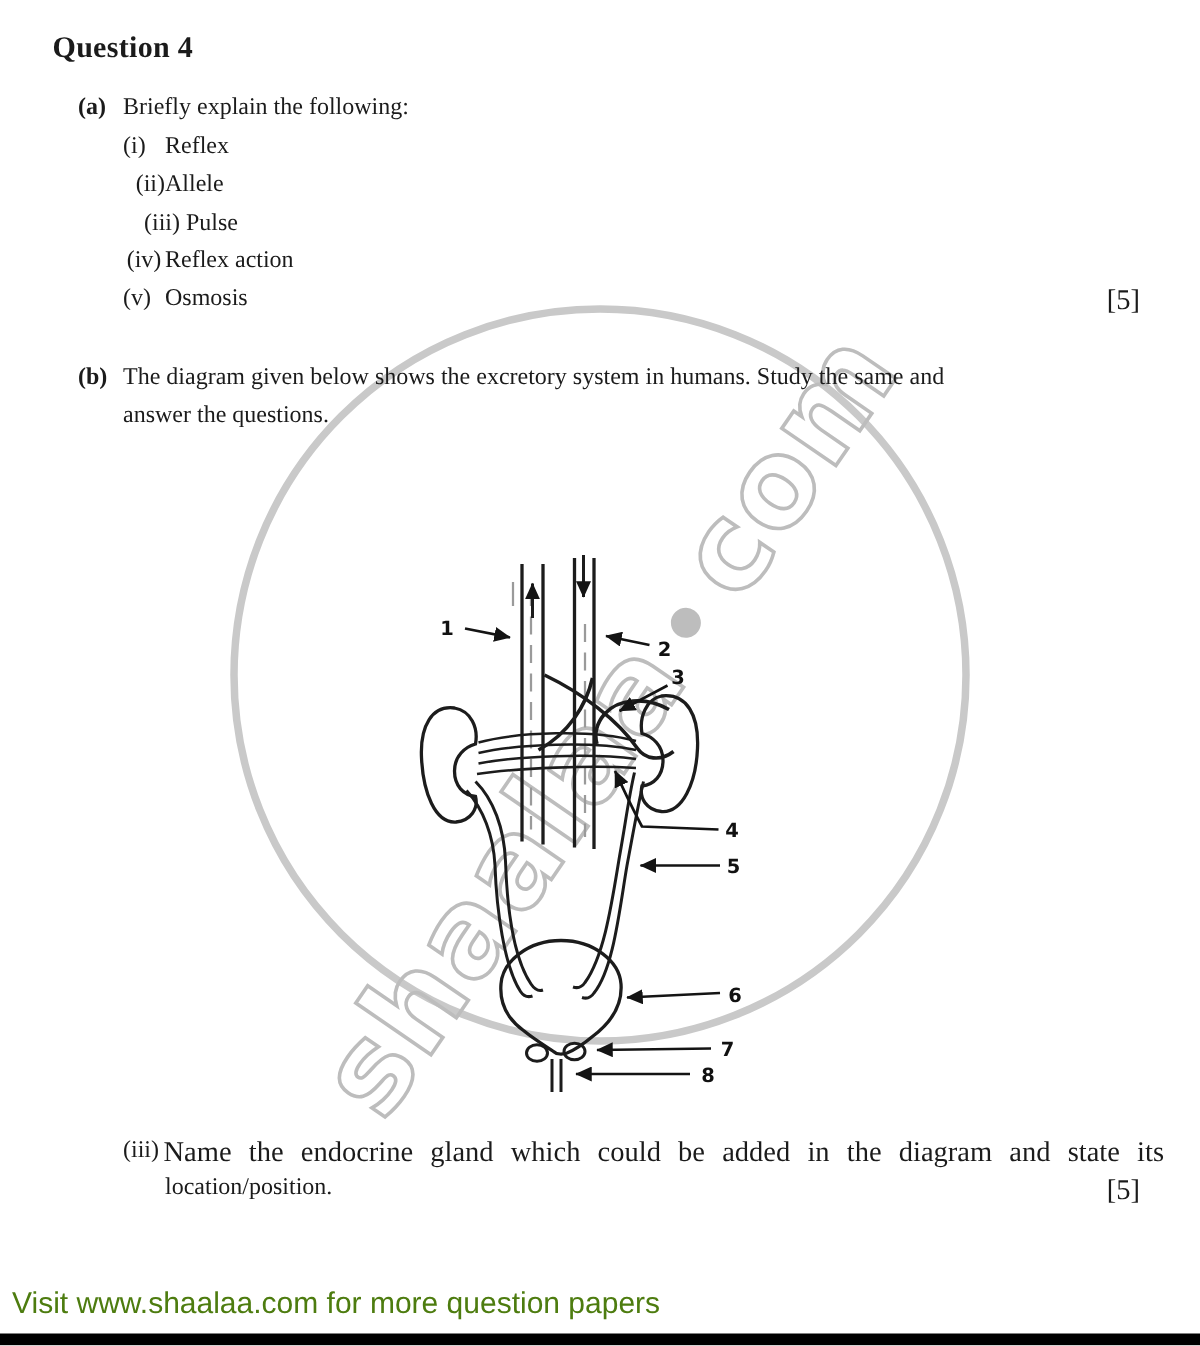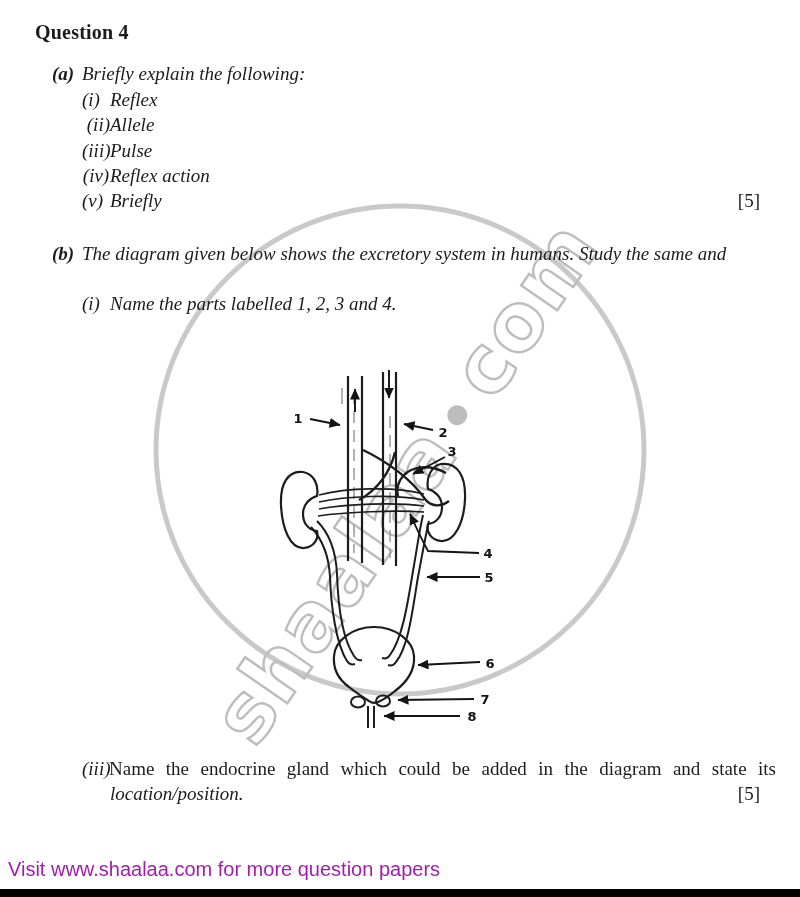--- a/index.html
+++ b/index.html
@@ -6,32 +6,32 @@
   .page{
     position:relative;
     width:800px;height:897px;
     background:#ffffff;
     overflow:hidden;
     font-family:"Liberation Serif", serif;
     color:#1b1b1b;
   }
   .abs{position:absolute;}
   .q-title{font-size:20px;font-weight:bold;left:35px;top:21px;letter-spacing:.2px;}
-  .row{font-size:19px;white-space:nowrap;font-style:italic;}
+  .row{font-size:16px;white-space:nowrap;}
   .plabel{display:inline-block;width:30px;font-weight:bold;}
   .inum{display:inline-block;width:28px;}
   .marks{font-size:19px;width:34px;text-align:right;}
   .just{
     font-size:19px;
     text-align:justify;
     text-align-last:justify;
   }
   .footer{
     font-family:"Liberation Sans", sans-serif;
-    font-size:20px;color:#a21caf;
+    font-size:20px;color:#4d7c0f;
     left:8px;top:858px;white-space:nowrap;
   }
   .bottom-bar{
     left:0;top:889px;width:800px;height:8px;background:#000;
   }
   svg.layer{position:absolute;left:0;top:0;pointer-events:none;}
   .z0{z-index:0;} .z1{z-index:1;} .z2{z-index:2;}
   .wm-text{
     font-family:"DejaVu Sans", sans-serif;
     font-weight:bold;
@@ -65,38 +65,36 @@
   <div class="abs row z1" style="left:52px;top:63px;">
     <span class="plabel">(a)</span><span>Briefly explain the following:</span>
   </div>
 
   <div class="abs row z1" style="left:82px;top:89px;">
     <span class="inum">(i)</span><span>Reflex</span>
   </div>
   <div class="abs row z1" style="left:82px;top:114px;text-align:right;">
     <span class="inum">(ii)</span><span>Allele</span>
   </div>
-  <div class="abs row z1" style="left:82px;top:140px;">
+  <div class="abs row z1" style="left:96px;top:140px;">
     <span class="inum">(iii)</span><span>Pulse</span>
   </div>
   <div class="abs row z1" style="left:82px;top:165px;text-align:center;">
     <span class="inum">(iv)</span><span>Reflex action</span>
   </div>
   <div class="abs row z1" style="left:82px;top:190px;">
-    <span class="inum">(v)</span><span>Briefly</span>
+    <span class="inum">(v)</span><span>Osmosis</span>
   </div>
   <div class="abs marks z1" style="left:726px;top:190px;">[5]</div>
 
   <div class="abs row z1" style="left:52px;top:243px;">
     <span class="plabel">(b)</span><span>The diagram given below shows the excretory system in humans. Study the same and</span>
   </div>
+  <div class="abs row z1" style="left:82px;top:268px;">answer the questions.</div>
 
-  <div class="abs row z1" style="left:82px;top:293px;">
-    <span class="inum">(i)</span><span>Name the parts labelled 1, 2, 3 and 4.</span>
-  </div>
 
   <div class="abs row z1" style="left:82px;top:758px;">(iii)</div>
   <div class="abs row z1" style="left:110px;top:783px;">location/position.</div>
   <div class="abs just z1" style="left:109px;top:758px;width:667px;">Name the endocrine gland which could be added in the diagram and state its</div>
   <div class="abs marks z1" style="left:726px;top:783px;">[5]</div>
 
   <svg class="layer z2" width="800" height="897" viewBox="0 0 800 897">
     <defs>
       <marker id="ah" markerUnits="userSpaceOnUse" markerWidth="12" markerHeight="10" refX="10.5" refY="5" orient="auto">
         <path d="M0,0 L11,5 L0,10 Z" fill="#141414"></path>

